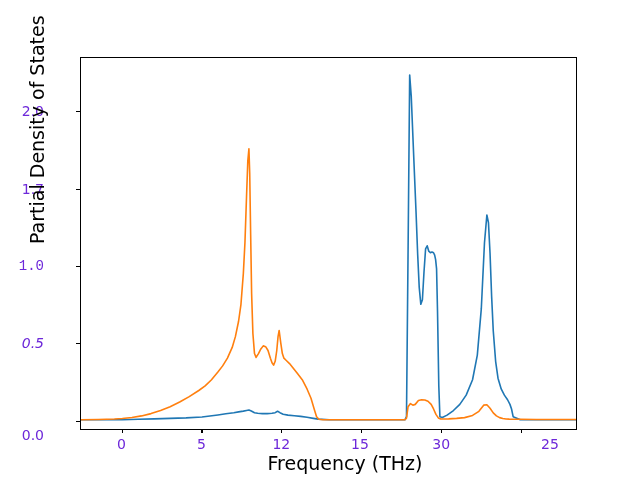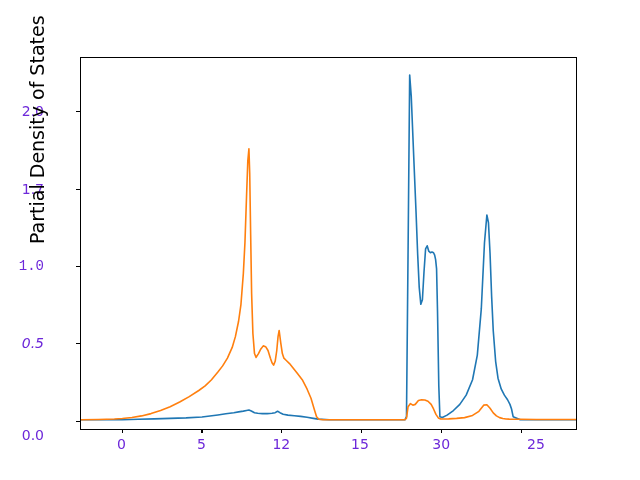--- a/index.html
+++ b/index.html
@@ -103,30 +103,31 @@
       <div class="tick-label xtick-label" style="left: 121.55px;">0</div>
       <div class="tick-mark xtick-mark" style="left: 201.453px;"></div>
       <div class="tick-label xtick-label" style="left: 201.453px;">5</div>
       <div class="tick-mark xtick-mark" style="left: 281.357px;"></div>
       <div class="tick-label xtick-label" style="left: 281.357px;">12</div>
       <div class="tick-mark xtick-mark" style="left: 361.26px;"></div>
       <div class="tick-label xtick-label" style="left: 360px;">15</div>
       <div class="tick-mark xtick-mark" style="left: 441.164px;"></div>
       <div class="tick-label xtick-label" style="left: 441.164px;">30</div>
       <div class="tick-mark xtick-mark" style="left: 521.068px;"></div>
-      <div class="tick-label xtick-label" style="left: 536px;">25</div>
+      <div class="tick-label xtick-label" style="left: 550px;">25</div>
     </div>
   <div id="yticks-container">
       <div class="tick-mark ytick-mark" style="top: 420.714px;"></div>
       <div class="tick-label ytick-label" style="top: 435px;">0.0</div>
       <div class="tick-mark ytick-mark" style="top: 343.328px;"></div>
       <div class="tick-label ytick-label" style="top: 343.328px; font-style: italic;">0.5</div>
       <div class="tick-mark ytick-mark" style="top: 265.942px;"></div>
       <div class="tick-label ytick-label" style="top: 265.942px; font-family: Liberation Mono, monospace;">1.0</div>
       <div class="tick-mark ytick-mark" style="top: 188.556px;"></div>
       <div class="tick-label ytick-label" style="top: 188.556px;">1.7</div>
       <div class="tick-mark ytick-mark" style="top: 111.17px;"></div>
       <div class="tick-label ytick-label" style="top: 111.17px;">2.0</div>
     </div>
 
+  <div id="xlabel"><span id="xlabel-inner">Frequency (THz)</span></div>
   <div id="ylabel">Partial Density of States</div>
 
 </div>
 
 </body></html>

